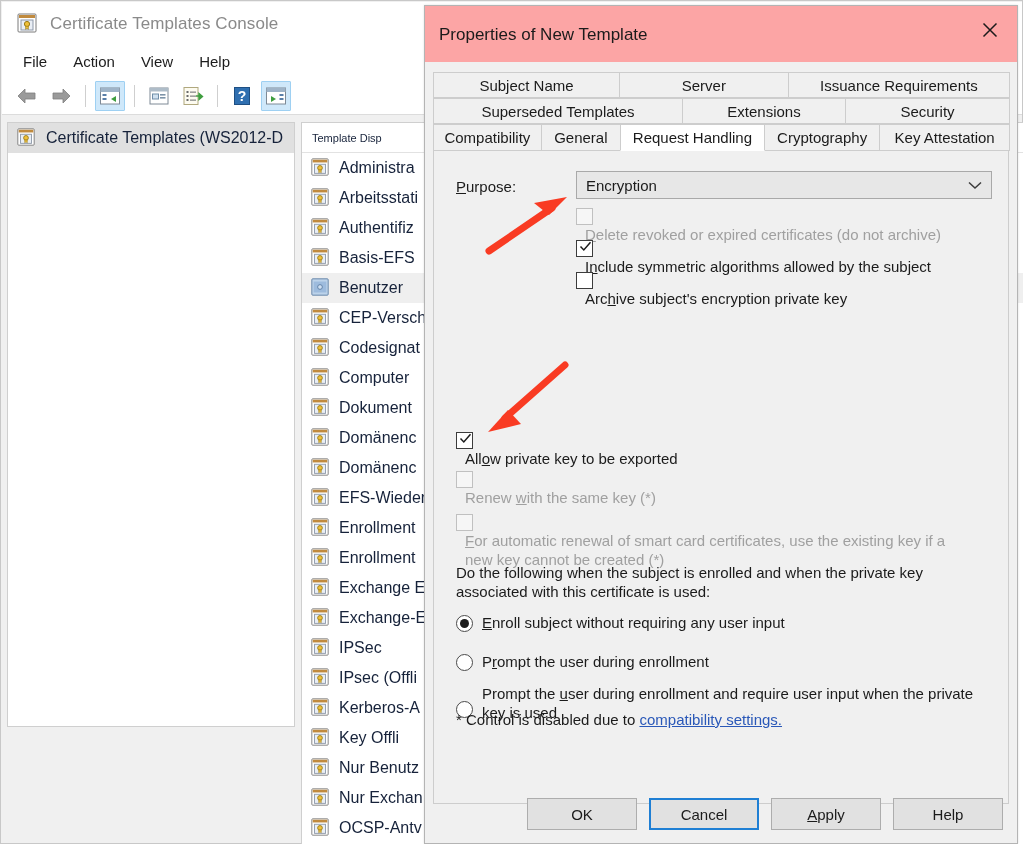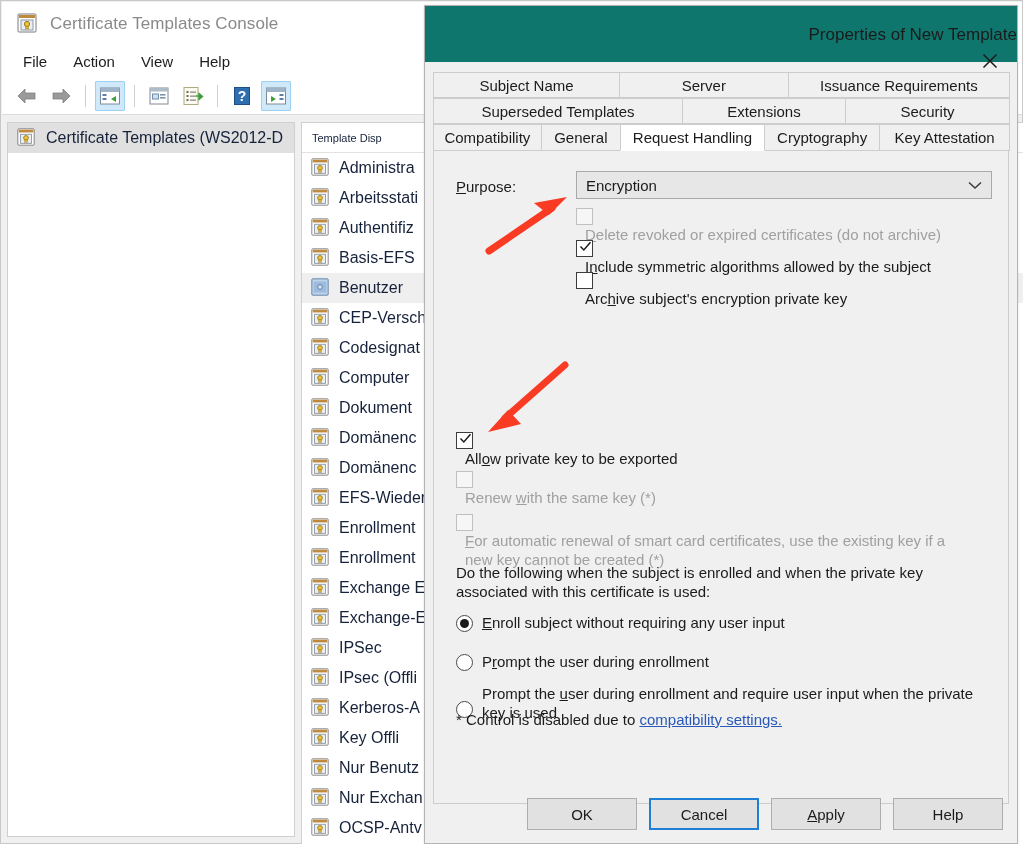--- a/index.html
+++ b/index.html
@@ -95,21 +95,21 @@
   .tb-sep {
     width: 1px; height: 22px;
     background: #cfcfcf;
     margin: 0 7px;
   }
 
   
   #tree-pane {
     position: absolute;
     left: 6px; top: 121px;
-    width: 288px; height: 715px;
+    width: 288px; height: 605px;
     background: #ffffff;
     border: 1px solid #cfcfcf;
     box-sizing: border-box;
     overflow: hidden;
   }
   #tree-node-root {
     display: flex;
     align-items: center;
     height: 30px;
     background: #e0e0e0;
@@ -192,26 +192,25 @@
     position: absolute;
     left: 424px; top: 5px;
     width: 594px; height: 839px;
     background: #f0f0f0;
     border: 1px solid #b4b4b4;
     box-sizing: border-box;
     box-shadow: 0 0 2px rgba(0,0,0,0.12);
   }
   #dlg-titlebar {
     height: 56px;
-    background: #0f766e;
-    display: flex;
-    align-items: flex-end;
+    background: #fca5a5;
+    display: flex;
+    align-items: flex-start;
     justify-content: space-between;
     box-sizing: border-box;
-    flex-direction: column;
   }
   #dlg-title {
     font-size: 17px;
     color: #1b1b1b;
     padding: 19px 0 0 14px;
     font-family: "Liberation Sans", sans-serif;
   }
   #dlg-close {
     width: 46px; height: 36px;
     display: flex;

